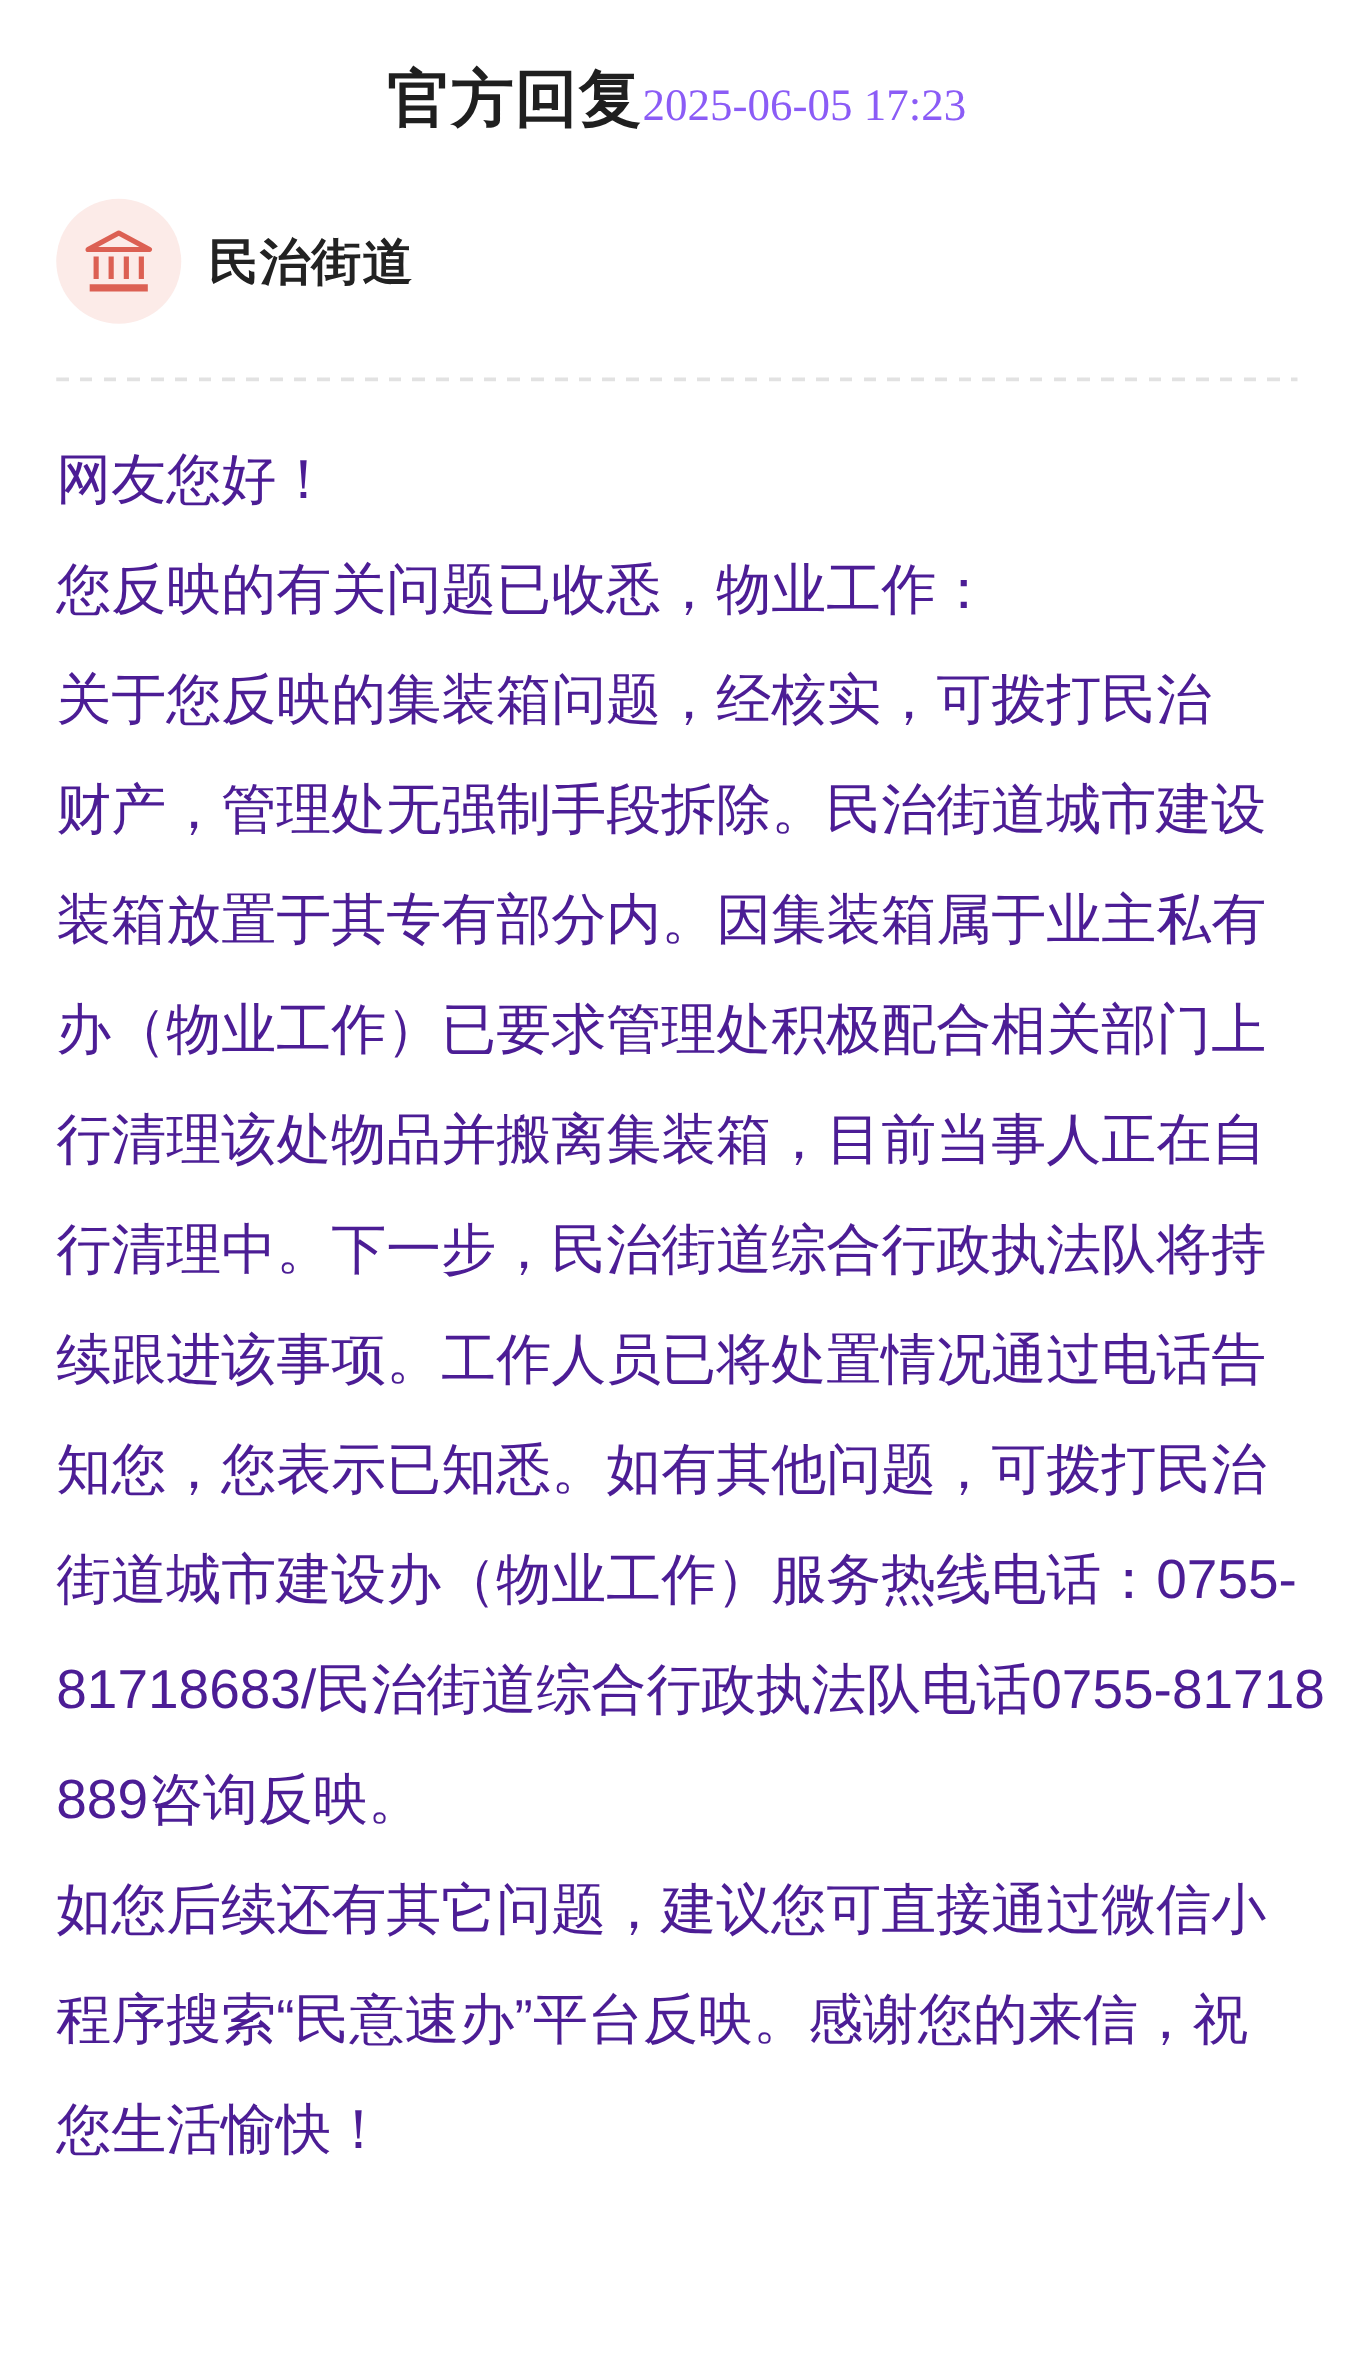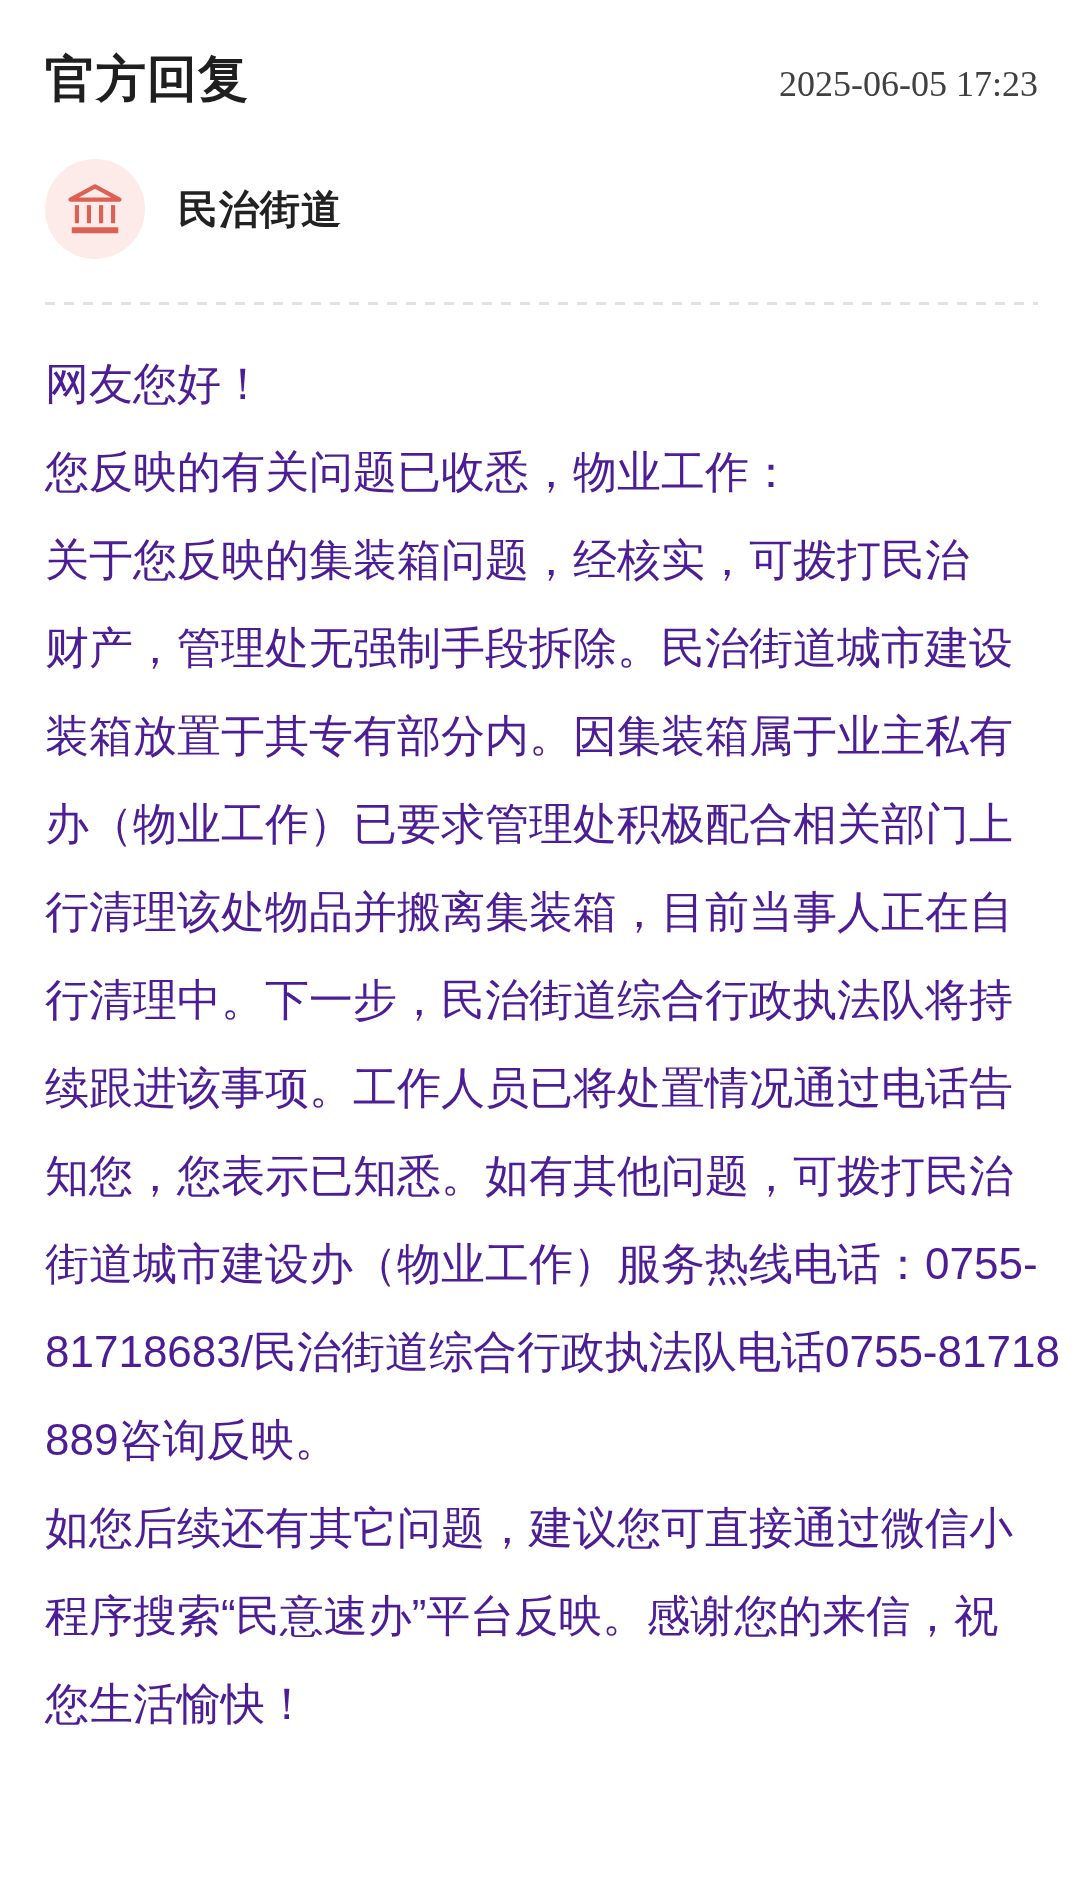--- a/index.html
+++ b/index.html
@@ -16,44 +16,43 @@
   .page {
     box-sizing: border-box;
     width: 1080px;
     min-height: 1895px;
     padding: 42px 42px 60px 45px;
     background: #ffffff;
   }
   
   .header-row {
     display: flex;
-    justify-content: space-between;
+    justify-content: center;
     align-items: baseline;
   }
   .page-title {
     margin: 0;
     font-size: 50px;
     line-height: 56px;
     font-weight: 700;
     color: #1f1f1f;
     letter-spacing: 1px;
   }
   .timestamp {
     font-family: "Liberation Serif", "DejaVu Serif", serif;
     font-size: 36px;
-    color: #404040;
+    color: #8b5cf6;
     font-weight: 400;
     margin-top: 21px;
   }
   
   .agency-row {
     margin-top: 52px;
     display: flex;
     align-items: center;
-    gap: 11px;
   }
   .avatar {
     width: 100px;
     height: 100px;
     border-radius: 50%;
     background: #fcebe8;
     display: flex;
     align-items: center;
     justify-content: center;
     flex: 0 0 auto;

